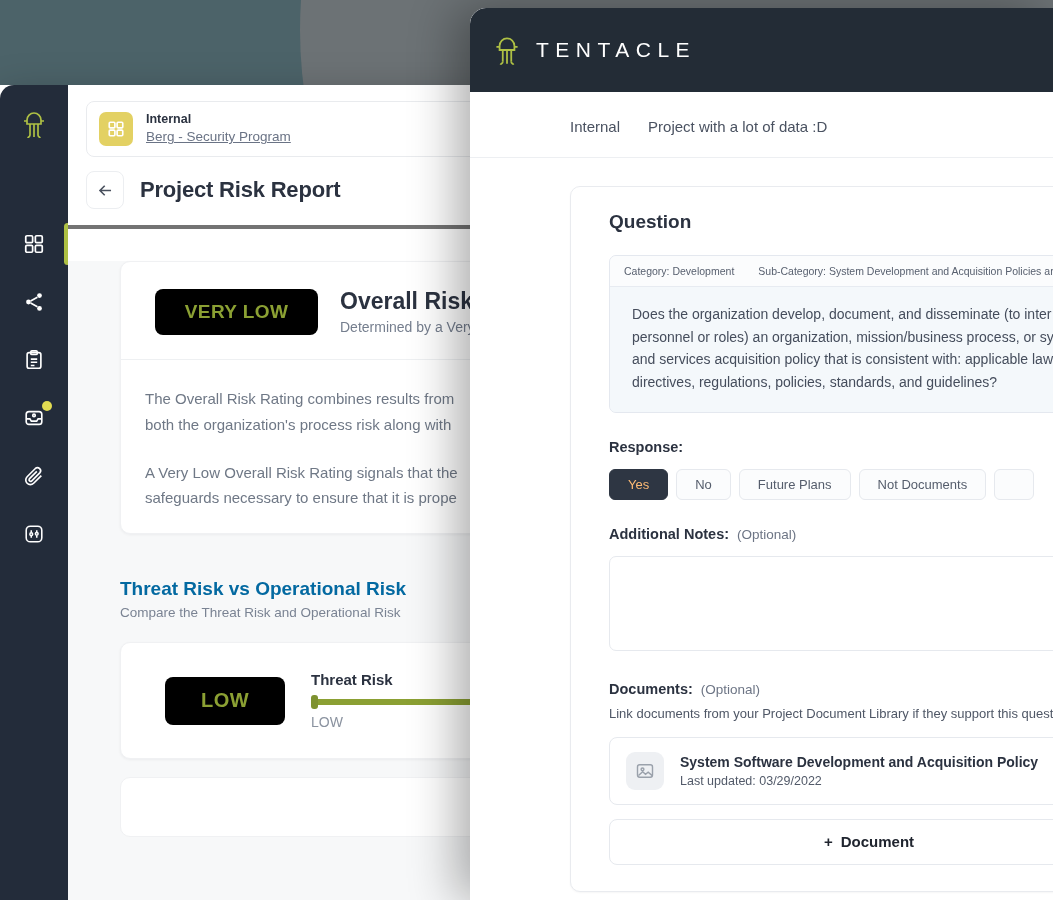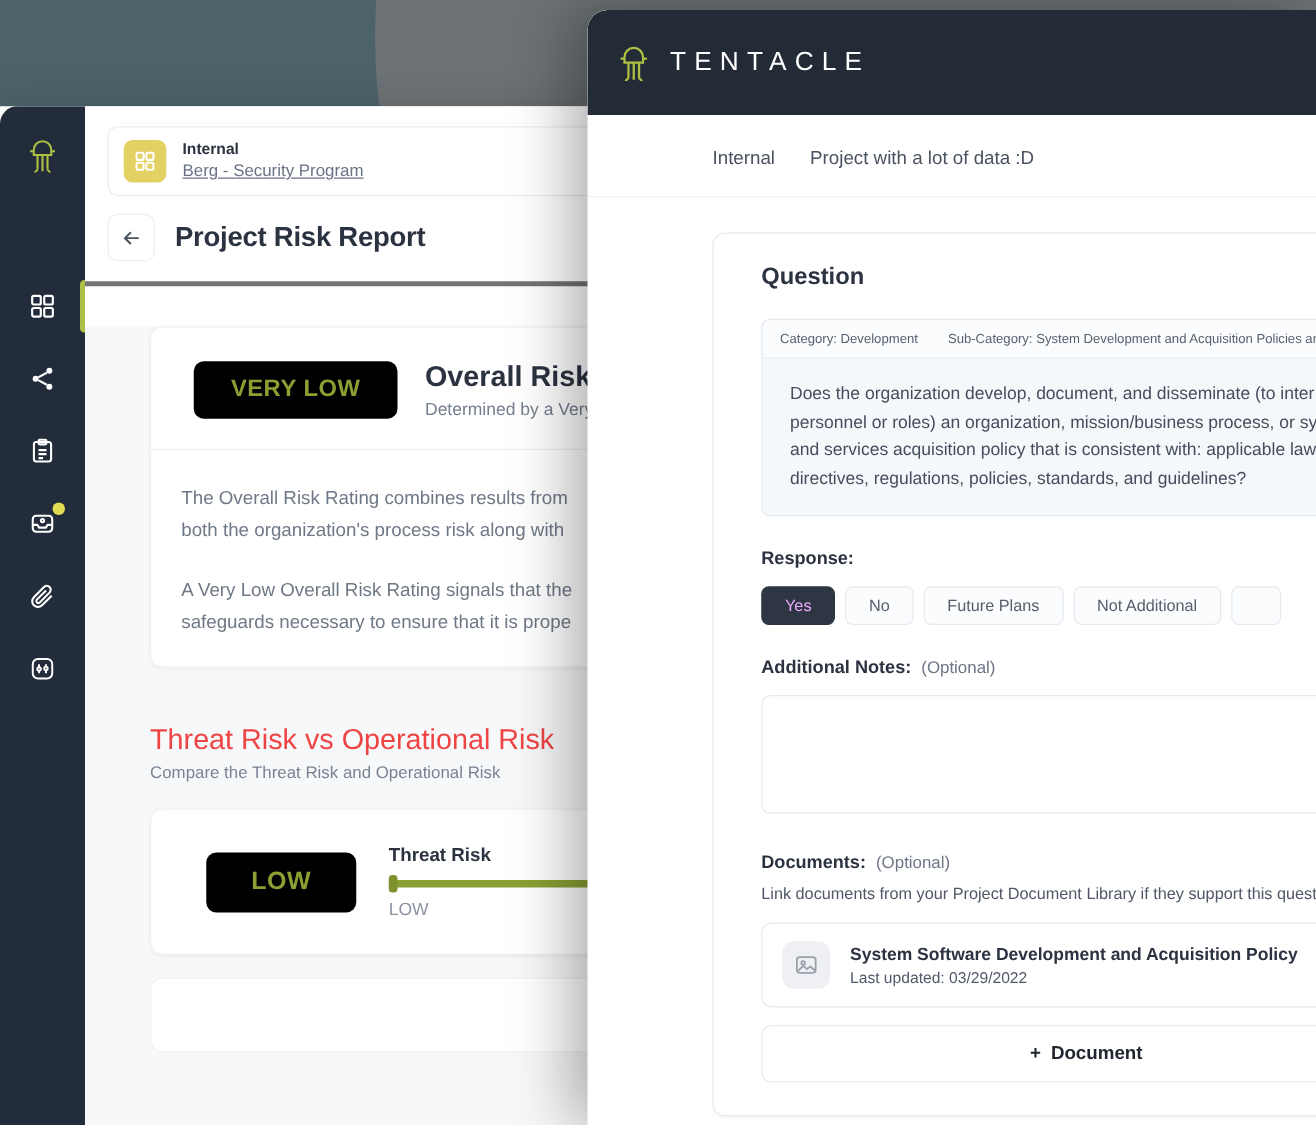--- a/index.html
+++ b/index.html
@@ -132,21 +132,21 @@
 
   .risk-divider { height:1px; background:#eef0f2; margin:24px 0 0 0; }
   .risk-body { padding:26px 0 0 24px; }
   .risk-body p {
     font-size:15px; line-height:1.72; color:#6f7886;
     white-space:nowrap;
   }
   .risk-body p + p { margin-top:22px; }
 
   .section-head { margin:44px 0 0 52px; }
-  .section-title { font-size:23px; font-weight:normal; color:#ef4444; }
+  .section-title { font-size:19px; font-weight:bold; color:#0369a1; }
   .section-sub { font-size:13.5px; color:#7a8393; margin-top:5px; }
 
   .compare-card {
     margin:22px 18px 0 52px;
     background:#fff;
     border-radius:10px;
     border:1px solid #f0f1f3;
     box-shadow:0 1px 3px rgba(20,25,35,.05);
     padding:28px 0 28px 0;
     display:flex; align-items:center;
@@ -261,21 +261,21 @@
     color:#555d6c;
     font-size:13px;
     display:flex; align-items:center; justify-content:center;
     padding:0 18px;
     white-space:nowrap;
     flex:0 0 auto;
   }
   .resp-btn.selected {
     background:#2e3643;
     border-color:#2e3643;
-    color:#f0abfc;
+    color:#fdba74;
   }
   #notes-box {
     margin-top:14px;
     width:520px; height:95px;
     border:1px solid #e6e9ee;
     border-radius:7px;
     background:#fff;
   }
   #docs-help { font-size:13px; color:#4f5766; margin-top:9px; white-space:nowrap; }
 
@@ -492,21 +492,21 @@
         </div>
       </div>
 
       <div class="field-label">
         <span>Response:</span>
       </div>
       <div id="response-row">
         <div class="resp-btn selected">Yes</div>
         <div class="resp-btn">No</div>
         <div class="resp-btn">Future Plans</div>
-        <div class="resp-btn">Not Additional</div>
+        <div class="resp-btn">Not Documents</div>
         <div class="resp-btn" style="width:40px;padding:0"></div>
       </div>
 
       <div class="field-label">
         <span>Additional Notes:</span>
         <span class="optional">(Optional)</span>
       </div>
       <textarea id="notes-box" placeholder="" style=""></textarea>
 
       <div class="field-label">

